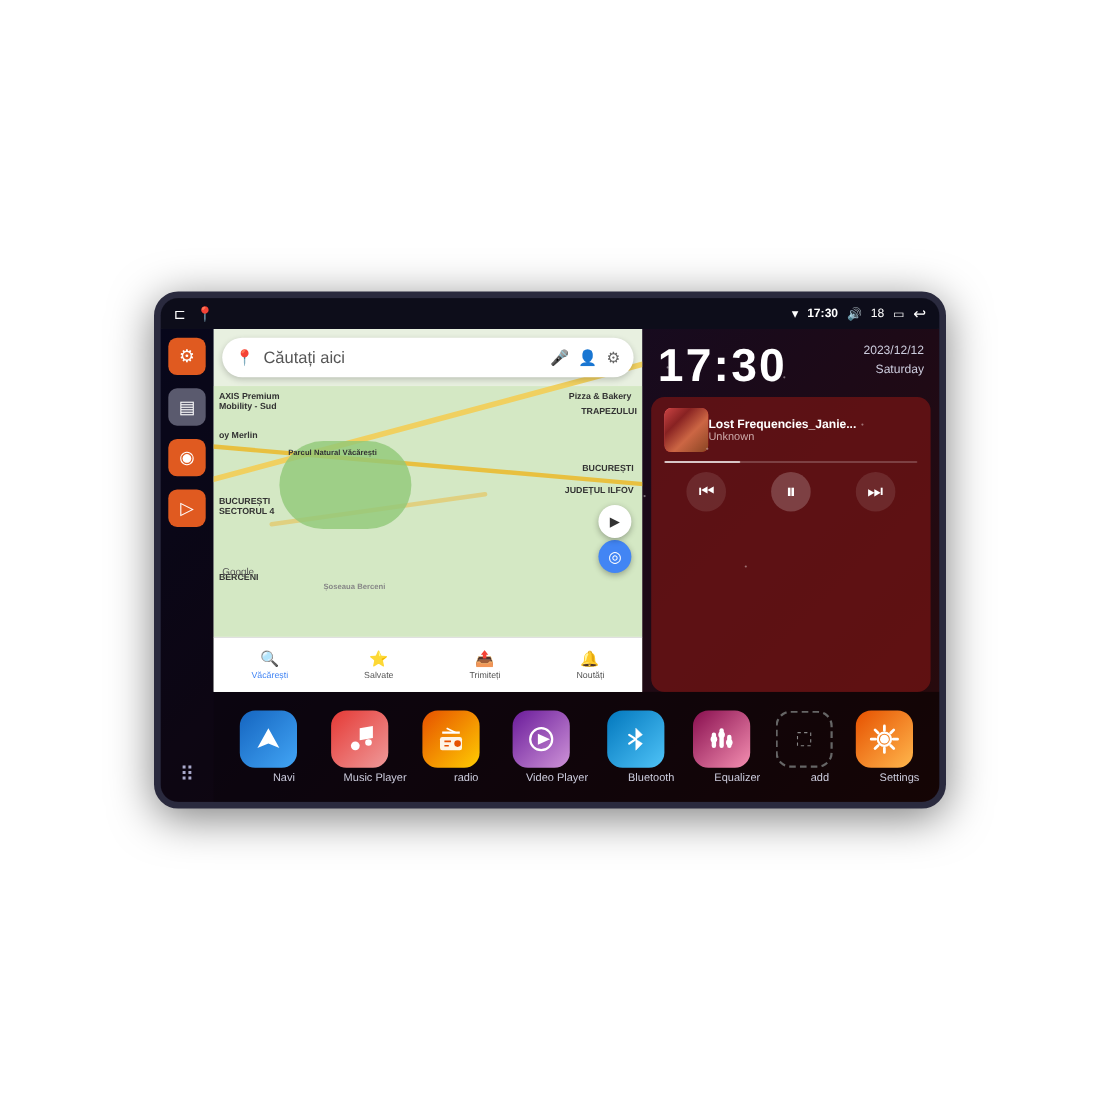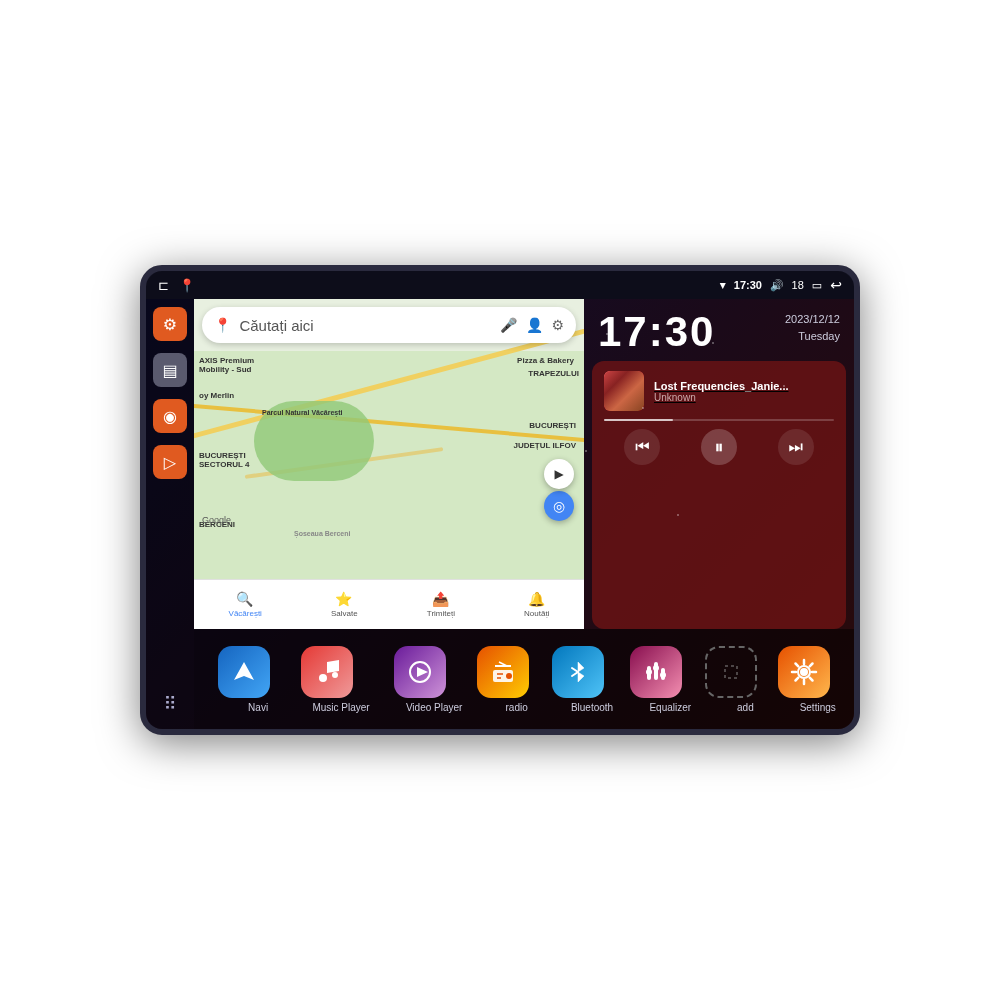--- a/index.html
+++ b/index.html
@@ -260,23 +260,21 @@
       margin: 0 8px;
       background: rgba(120, 20, 20, 0.7);
       border-radius: 12px;
       padding: 10px 12px;
       flex: 1;
     }
 
     .music-info-row {
       display: flex;
       align-items: center;
-      gap: 10px;
       margin-bottom: 8px;
-      text-decoration: underline;
     }
 
     .album-art {
       width: 40px;
       height: 40px;
       border-radius: 6px;
       background: linear-gradient(135deg, #ff6b6b, #8b0000);
       display: flex;
       align-items: center;
       justify-content: center;
@@ -526,21 +524,21 @@
             </div>
           </div>
         </div>
 
         <div class="right-panel">
 
           <div class="clock-area">
             <div class="clock-time">17:30</div>
             <div class="clock-date">
               <div>2023/12/12</div>
-              <div>Tuesday</div>
+              <div>Saturday</div>
             </div>
           </div>
 
           <div class="music-widget">
             <div class="music-info-row">
               <div class="album-art">
                 <div class="album-art-img"></div>
               </div>
               <div class="music-text">
                 <div class="music-title">Lost Frequencies_Janie...</div>
@@ -582,44 +580,44 @@
             <svg width="28" height="28" viewBox="0 0 28 28">
                 <circle cx="10" cy="20" r="4" fill="white"></circle>
                 <circle cx="22" cy="17" r="3" fill="white"></circle>
                 <path d="M14,4 L26,2 L26,13 L14,15 Z" fill="white"></path>
               </svg>
           </div>
           <span class="app-label">Music Player</span>
         </div>
 
         <div class="app-item">
-          <div class="app-icon video">
-            <svg width="28" height="28" viewBox="0 0 28 28">
-                <circle cx="14" cy="14" r="10" stroke="white" stroke-width="2" fill="none"></circle>
-                <polygon points="11,9 22,14 11,19" fill="white"></polygon>
-              </svg>
-          </div>
-          <span class="app-label">Video Player</span>
-        </div>
-
-        <div class="app-item">
           <div class="app-icon radio">
             <svg width="28" height="28" viewBox="0 0 28 28">
               <rect x="4" y="12" width="20" height="12" rx="2" fill="white" opacity="0.9"></rect>
               <line x1="6" y1="8" x2="22" y2="8" stroke="white" stroke-width="2"></line>
               <line x1="10" y1="4" x2="18" y2="8" stroke="white" stroke-width="1.5"></line>
               <circle cx="20" cy="18" r="3" fill="#e65100"></circle>
               <line x1="8" y1="16" x2="14" y2="16" stroke="#e65100" stroke-width="1.5"></line>
               <line x1="8" y1="20" x2="12" y2="20" stroke="#e65100" stroke-width="1.5"></line>
             </svg>
           </div>
           <span class="app-label">radio</span>
         </div>
 
         <div class="app-item">
+          <div class="app-icon video">
+            <svg width="28" height="28" viewBox="0 0 28 28">
+                <circle cx="14" cy="14" r="10" stroke="white" stroke-width="2" fill="none"></circle>
+                <polygon points="11,9 22,14 11,19" fill="white"></polygon>
+              </svg>
+          </div>
+          <span class="app-label">Video Player</span>
+        </div>
+
+        <div class="app-item">
           <div class="app-icon bluetooth">
             <svg width="28" height="28" viewBox="0 0 28 28">
               <path d="M14,4 L14,24 L20,18 L14,14 L20,10 Z" fill="white" stroke="white" stroke-width="0.5"></path>
               <path d="M8,10 L14,14" stroke="white" stroke-width="2" stroke-linecap="round"></path>
               <path d="M8,18 L14,14" stroke="white" stroke-width="2" stroke-linecap="round"></path>
             </svg>
           </div>
           <span class="app-label">Bluetooth</span>
         </div>
 

